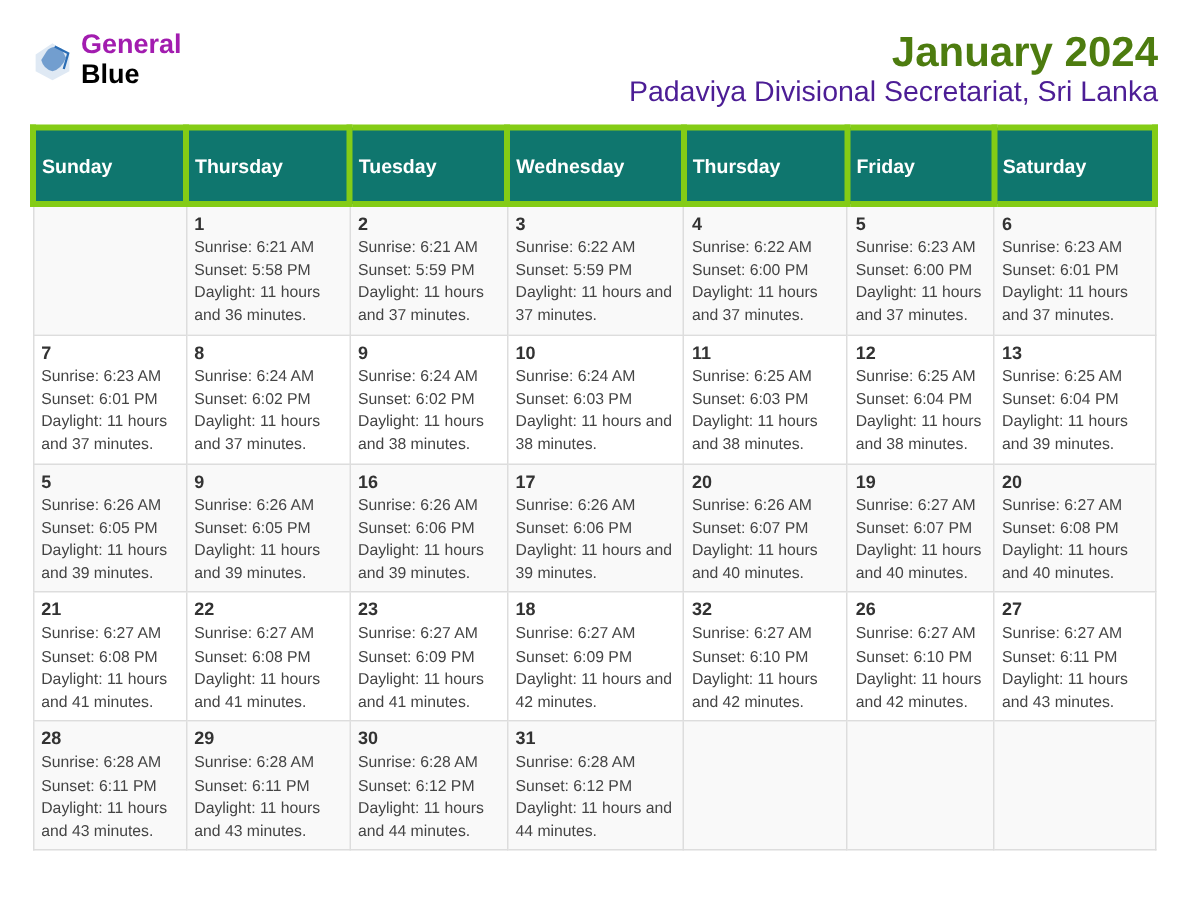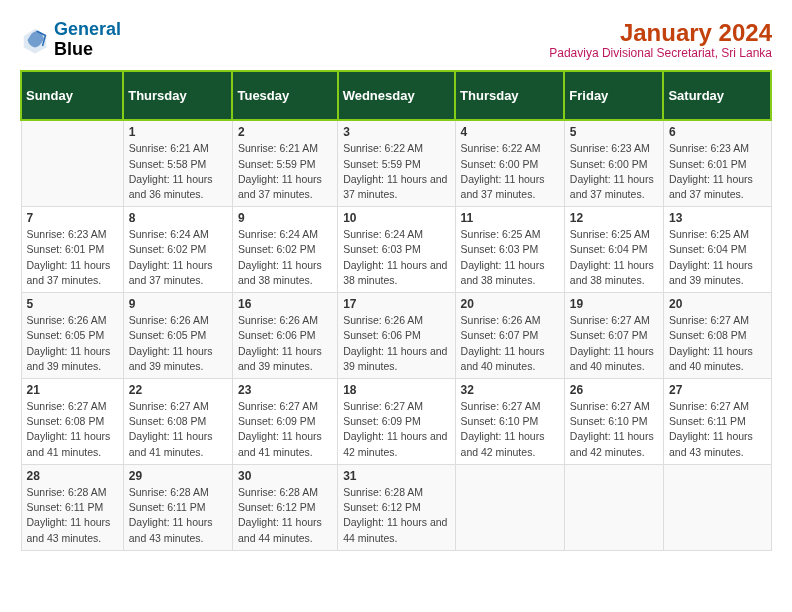--- a/index.html
+++ b/index.html
@@ -19,52 +19,52 @@
     .logo {
       display: flex;
       align-items: center;
       gap: 4px;
     }
     .logo-text {
       font-size: 18px;
       font-weight: bold;
       line-height: 1.1;
     }
-    .logo-general { color: #0369a1; margin-top: 16px; }
+    .logo-general { color: #a21caf; margin-top: 16px; }
     .logo-blue { color: #000000; }
     .logo-icon {
       width: 30px;
       height: 30px;
     }
     .title-block {
       text-align: right;
     }
     .main-title {
-      font-size: 24px;
-      font-weight: bold;
-      color: #c2410c;
+      font-size: 28px;
+      font-weight: bold;
+      color: #4d7c0f;
       line-height: 1.1;
     }
     .subtitle {
-      font-size: 12px;
-      color: #be185d;
+      font-size: 19px;
+      color: #4c1d95;
     }
     table {
       width: 100%;
       border-collapse: collapse;
       font-size: 11px;
     }
     thead tr th {
-      background-color: #14532d;
+      background-color: #0f766e;
       color: #fff;
       padding: 16px 4px;
       text-align: left;
       font-size: 13px;
       font-weight: bold;
-      border: 2px solid #84cc16;
+      border: 4px solid #84cc16;
     }
     tbody tr td {
       border: 1px solid #ddd;
       padding: 4px 5px;
       vertical-align: top;
       color: #333;
       background: #fff;
       min-height: 80px;
     }
     tbody tr:nth-child(odd) td {

